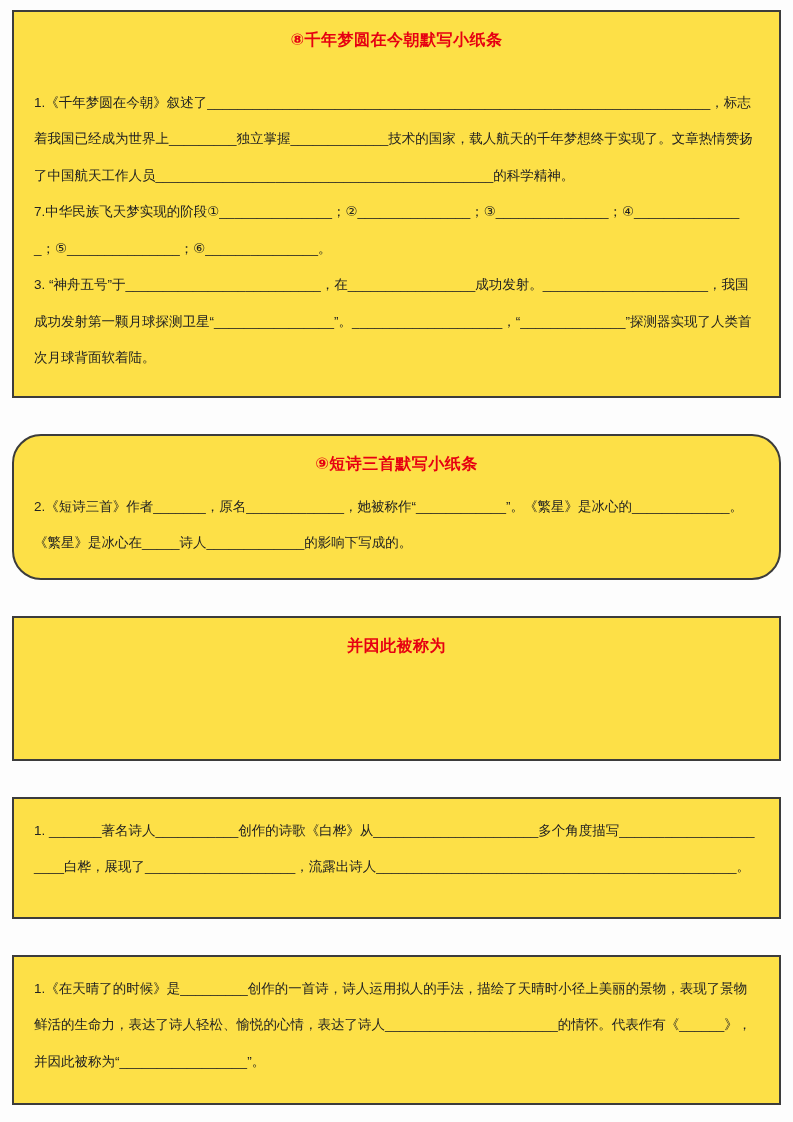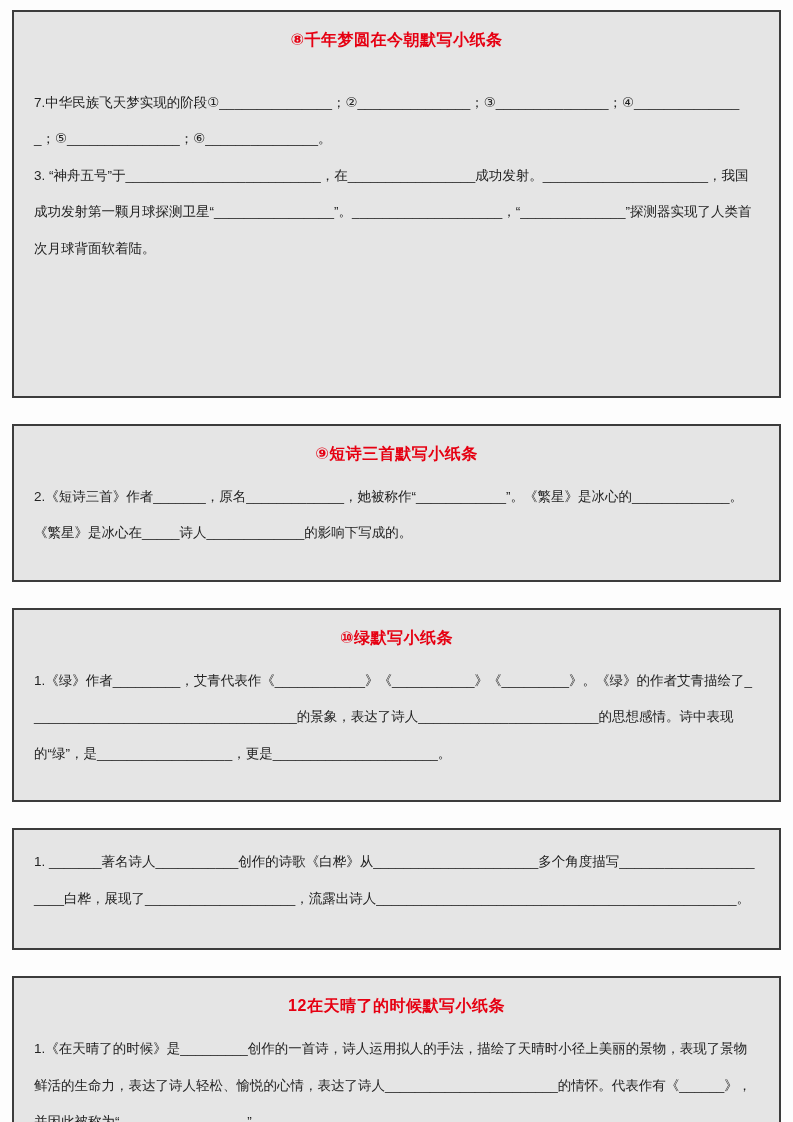--- a/index.html
+++ b/index.html
@@ -12,26 +12,26 @@
   }
   .page {
     width: 793px;
     min-height: 1122px;
     margin: 0 auto;
     padding: 10px 12px 0 12px;
     background: #fdfdfd;
   }
   .card {
     border: 2px solid #3c3c3c;
-    background: #e5e5e5;
-    padding: 14px 20px 28px 20px;
-    margin-bottom: 26px;
+    background: #fde047;
+    padding: 14px 20px 16px 20px;
+    margin-bottom: 36px;
   }
   .card-1 { min-height: 388px; }
-  .card-2 { min-height: 140px; }
+  .card-2 { min-height: 140px; border-radius: 29px; }
   .card-3 { min-height: 145px; }
   .card-4 { min-height: 122px; }
   .card-5 { min-height: 150px; }
   .card-title {
     margin: 4px 0 14px 0;
     text-align: center;
     color: #e60012;
     font-size: 16px;
     font-weight: bold;
     letter-spacing: 0.5px;
@@ -46,36 +46,35 @@
     color: #222222;
   }
 </style>
 </head>
 <body>
 
 <div class="page">
 
   <section class="card card-1">
     <h2 class="card-title">⑧千年梦圆在今朝默写小纸条</h2>
+    <p class="para">1.《千年梦圆在今朝》叙述了___________________________________________________________________，标志着我国已经成为世界上_________独立掌握_____________技术的国家，载人航天的千年梦想终于实现了。文章热情赞扬了中国航天工作人员_____________________________________________的科学精神。</p>
     <p class="para">7.中华民族飞天梦实现的阶段①_______________；②_______________；③_______________；④_______________；⑤_______________；⑥_______________。</p>
     <p class="para">3. “神舟五号”于__________________________，在_________________成功发射。______________________，我国成功发射第一颗月球探测卫星“________________”。____________________，“______________”探测器实现了人类首次月球背面软着陆。</p>
   </section>
 
   <section class="card card-2">
     <h2 class="card-title">⑨短诗三首默写小纸条</h2>
     <p class="para">2.《短诗三首》作者_______，原名_____________，她被称作“____________”。《繁星》是冰心的_____________。《繁星》是冰心在_____诗人_____________的影响下写成的。</p>
   </section>
 
   <section class="card card-3">
-    <h2 class="card-title">⑩绿默写小纸条</h2>
-    <p class="para">1.《绿》作者_________，艾青代表作《____________》《___________》《_________》。《绿》的作者艾青描绘了____________________________________的景象，表达了诗人________________________的思想感情。诗中表现的“绿”，是__________________，更是______________________。</p>
+    <h2 class="card-title">并因此被称为</h2>
   </section>
 
   <section class="card card-4">
     <p class="para">1. _______著名诗人___________创作的诗歌《白桦》从______________________多个角度描写______________________白桦，展现了____________________，流露出诗人________________________________________________。</p>
   </section>
 
   <section class="card card-5">
-    <h2 class="card-title">12在天晴了的时候默写小纸条</h2>
     <p class="para">1.《在天晴了的时候》是_________创作的一首诗，诗人运用拟人的手法，描绘了天晴时小径上美丽的景物，表现了景物鲜活的生命力，表达了诗人轻松、愉悦的心情，表达了诗人_______________________的情怀。代表作有《______》，并因此被称为“_________________”。</p>
   </section>
 
 </div>
 
 </body></html>

